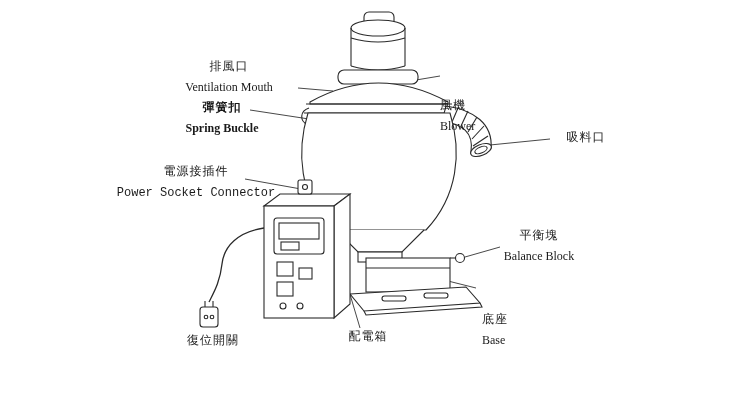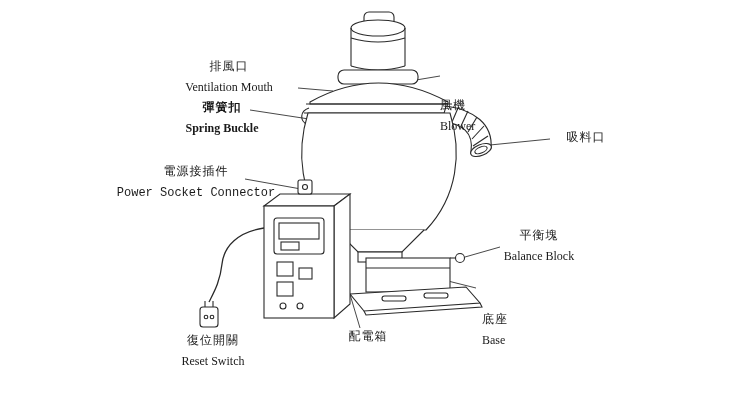--- a/index.html
+++ b/index.html
@@ -149,16 +149,15 @@
     <div class="zh">底座</div>
     <div class="en">Base</div>
   </div>
 
   <div class="lbl" style="left:330px;top:326px;width:76px;">
     <div class="zh">配電箱</div>
   </div>
 
   <div class="lbl" style="left:163px;top:330px;width:100px;">
     <div class="zh">復位開關</div>
-    <div class="en">Reset Switch</div>
   </div>
 
 </div>
 
 </body></html>

